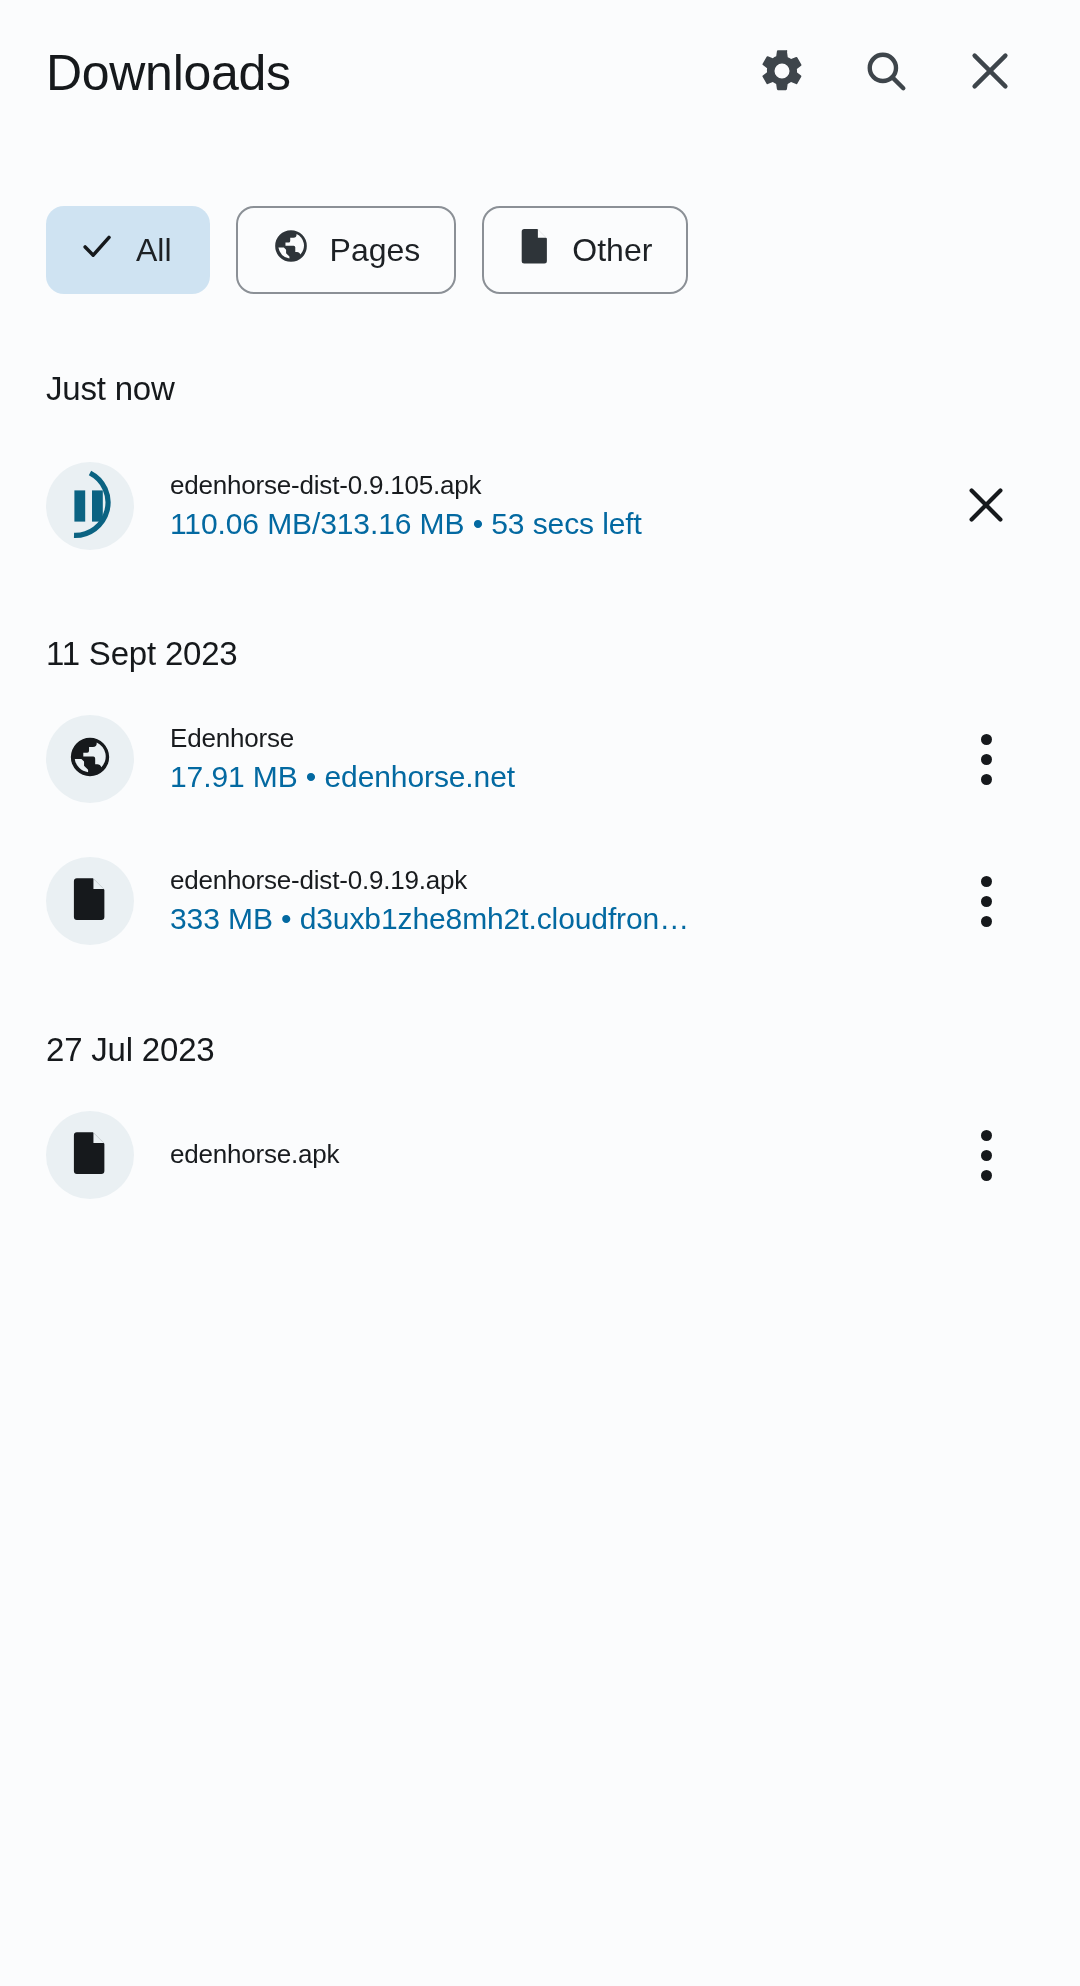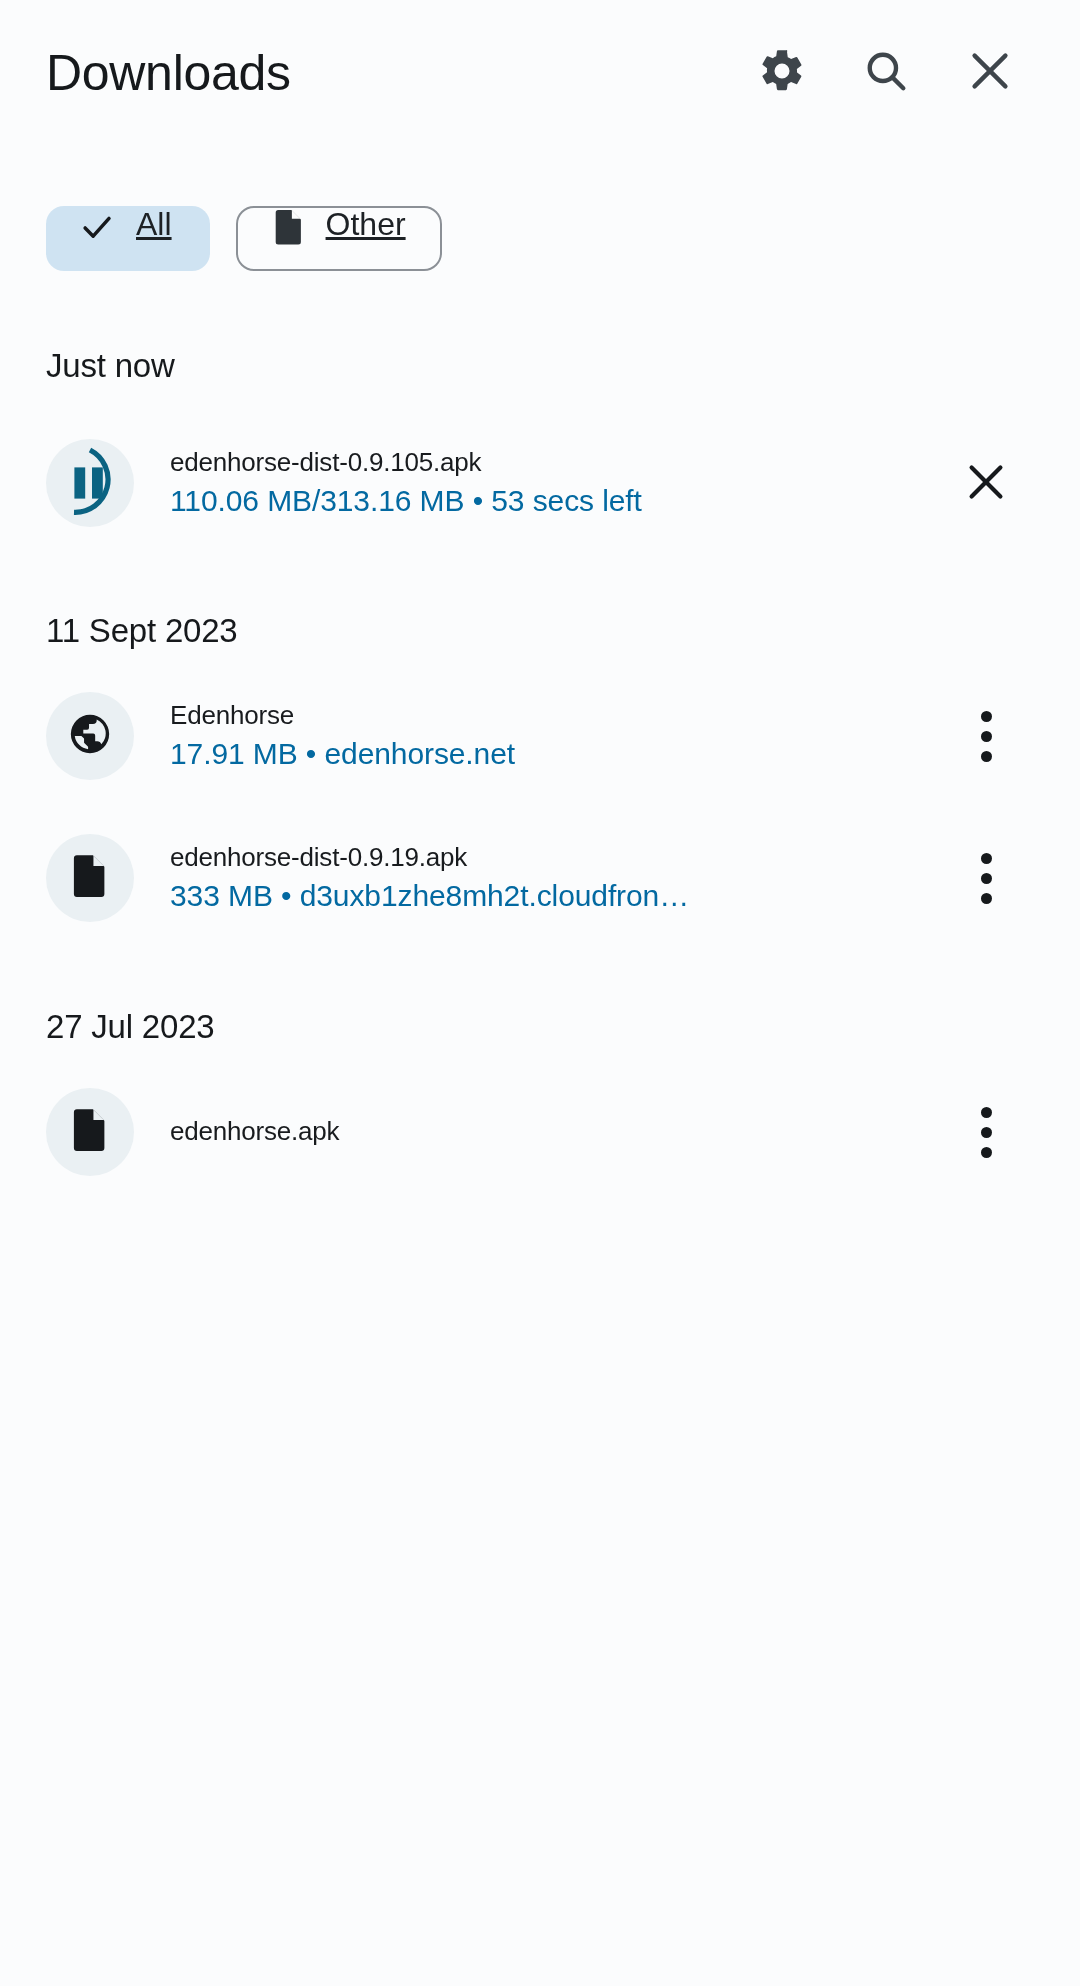--- a/index.html
+++ b/index.html
@@ -73,33 +73,32 @@
 
   
   .chips {
     display: flex;
     gap: 26px;
     padding: 61px 46px 0 46px;
     align-items: center;
   }
   .chip {
     display: inline-flex;
-    align-items: flex-start;
+    align-items: center;
     gap: 20px;
-    height: 65px;
+    height: 88px;
     padding: 0 34px;
     border-radius: 18px;
     border: 2px solid #8b9096;
     background: transparent;
     font-size: 32px;
     color: #1d2125;
     cursor: pointer;
     white-space: nowrap;
     font-family: "Liberation Sans", sans-serif;
-    text-decoration: underline;
   }
   .chip.selected {
     background: #cfe3f2;
     border-color: transparent;
     padding: 0 36px 0 30px;
   }
   .chip-label { line-height: 1; }
 
   
   .list { padding: 0 12px 0 0; margin-top: 17px; }
@@ -233,20 +232,28 @@
 
     <button class="chip selected">
       <span>
         <svg width="38" height="38" viewBox="0 0 24 24" fill="none" stroke="#16191c" stroke-width="2.2" stroke-linecap="round" stroke-linejoin="round">
           <polyline points="4.5,12.6 9.6,17.8 19.6,6.6"></polyline>
         </svg>
       </span>
       <span class="chip-label">All</span>
     </button>
 
+    <button class="chip">
+      <span>
+        <svg width="38" height="38" viewBox="0 0 24 24" fill="#2e3439">
+          <path d="M12 2a10 10 0 100 20 10 10 0 000-20zm-1 17.9A8 8 0 014.06 13H7.5l1.4 1.4v2.2l2.1 2.1v1.2zm6.9-2.6c-.3-.9-1.1-1.5-2.1-1.5h-1.1v-3a1 1 0 00-1-1H8.5v-2h2a1 1 0 001-1V6.8h2a2 2 0 002-2v-.4a8 8 0 012.4 12.9z"></path>
+        </svg>
+      </span>
+      <span class="chip-label">Pages</span>
+    </button>
 
     <button class="chip">
       <span>
         <svg width="34" height="38" viewBox="0 0 20 24" fill="#2e3439">
           <path d="M3.2 1.2h8.3l6 6v14.2a1.6 1.6 0 01-1.6 1.6H3.2a1.6 1.6 0 01-1.6-1.6V2.8a1.6 1.6 0 011.6-1.6z"></path>
           <path d="M11.8 1.4v5.4h5.4z" fill="#fbfcfd"></path>
         </svg>
       </span>
       <span class="chip-label">Other</span>
     </button>

